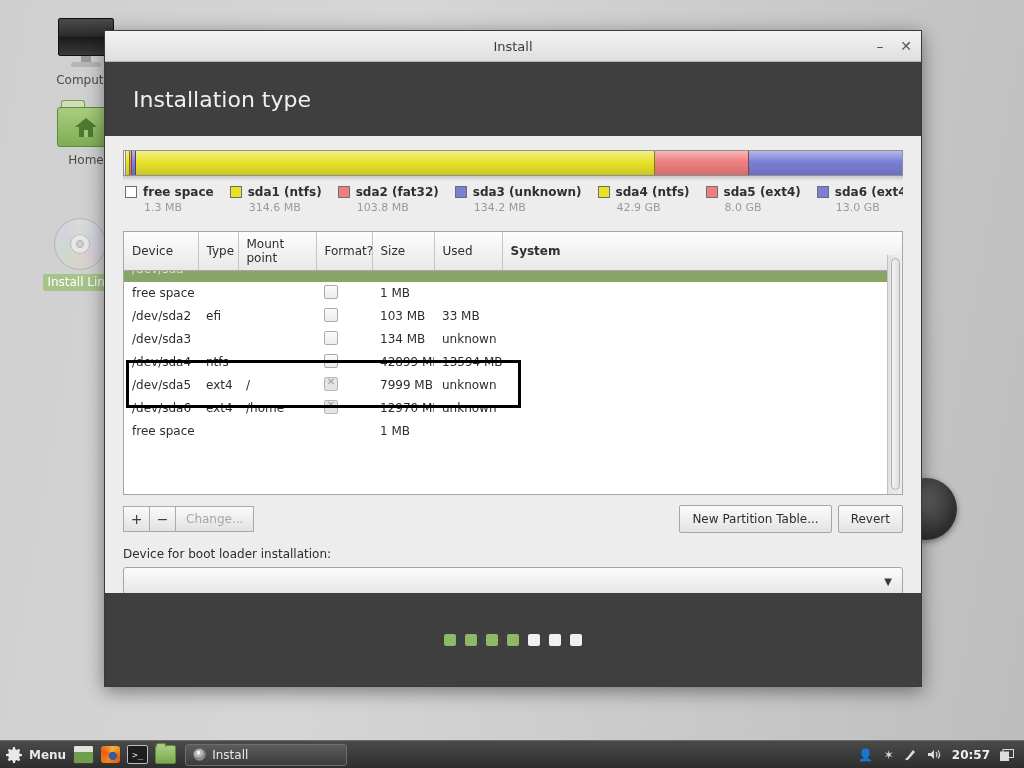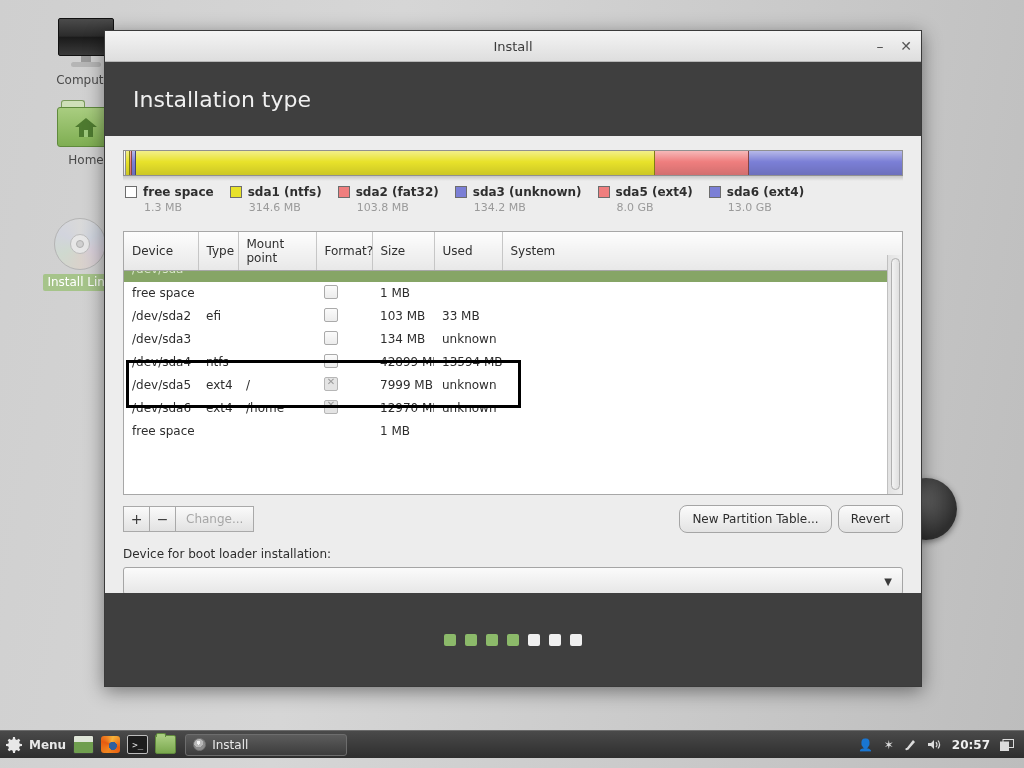--- a/index.html
+++ b/index.html
@@ -262,21 +262,21 @@
     font-size: 14px; color: #3a3a3a;
     display: flex; align-items: center; justify-content: center;
     box-sizing: border-box;
     margin-right: -1px;
   }
   .sqbtn.text { padding: 0 10px; font-size: 12px; color: #a6a6a6; }
   .rightbtns { margin-left: auto; display: flex; gap: 6px; }
   .pbtn {
     height: 28px; padding: 0 12px;
     background: linear-gradient(#fbfbfb, #e3e3e3);
-    border: 1px solid #a5a5a5; border-radius: 8px;
+    border: 1px solid #a5a5a5; border-radius: 2px;
     font-size: 12px; color: #2d2d2d;
     display: flex; align-items: center; justify-content: center;
     box-sizing: border-box;
   }
 
   .bootlabel { margin-top: 14px; font-size: 12px; color: #2d2d2d; }
   .combo {
     margin-top: 6px; height: 28px;
     background: linear-gradient(#fbfbfb, #e6e6e6);
     border: 1px solid #a5a5a5; border-radius: 3px;
@@ -318,21 +318,21 @@
     display: flex; align-items: center; justify-content: center; gap: 9px;
   }
   .dot {
     width: 12px; height: 12px; border-radius: 2px;
     background: #f0f0f0;
   }
   .dot.on { background: #8cba6a; }
 
   
   #taskbar {
-    position: absolute; left: 0; right: 0; bottom: 10px; height: 28px;
+    position: absolute; left: 0; right: 0; bottom: 0; height: 28px;
     background: linear-gradient(#4a4a4a, #2e2e2e);
     border-top: 1px solid #6a6a6a;
     display: flex; align-items: center;
     padding: 0 6px;
     box-sizing: border-box;
   }
   .tb-left { display: flex; align-items: center; gap: 7px; }
   .tb-menu-label { color: #e8e8e8; font-size: 12px; font-weight: bold; }
   .tb-gear { width: 16px; height: 16px; }
   .tb-icon { width: 19px; height: 17px; border-radius: 2px; }
@@ -468,20 +468,27 @@
           </div>
           <div class="legend-item">
             <div class="legend-top">
               <div class="legend-swatch" style="background: rgb(123, 127, 214);"></div>
               <div class="legend-name">sda3 (unknown)</div>
             </div>
             <div class="legend-size">134.2 MB</div>
           </div>
           <div class="legend-item">
             <div class="legend-top">
+              <div class="legend-swatch" style="background: rgb(232, 226, 42);"></div>
+              <div class="legend-name">sda4 (ntfs)</div>
+            </div>
+            <div class="legend-size">42.9 GB</div>
+          </div>
+          <div class="legend-item">
+            <div class="legend-top">
               <div class="legend-swatch" style="background: rgb(239, 126, 126);"></div>
               <div class="legend-name">sda5 (ext4)</div>
             </div>
             <div class="legend-size">8.0 GB</div>
           </div>
           <div class="legend-item">
             <div class="legend-top">
               <div class="legend-swatch" style="background: rgb(123, 127, 214);"></div>
               <div class="legend-name">sda6 (ext4)</div>
             </div>
@@ -492,21 +499,21 @@
       <div class="tablewrap">
         <table class="parts">
           <thead>
               <tr id="thead-row">
                 <th style="width: 74px;">Device</th>
                 <th style="width: 40px;">Type</th>
                 <th style="width: 78px;">Mount point</th>
                 <th style="width: 56px;">Format?</th>
                 <th style="width: 62px;">Size</th>
                 <th style="width: 68px;">Used</th>
-                <th style="width: auto;">System</th>
+                <th style="width: auto; font-weight: bold;">System</th>
               </tr>
             </thead>
           <tbody id="tbody">
               <tr class="grouprow">
                 <td colspan="7"><span>/dev/sda</span></td>
               </tr>
               <tr>
                 <td>free space</td>
                 <td></td>
                 <td></td>

